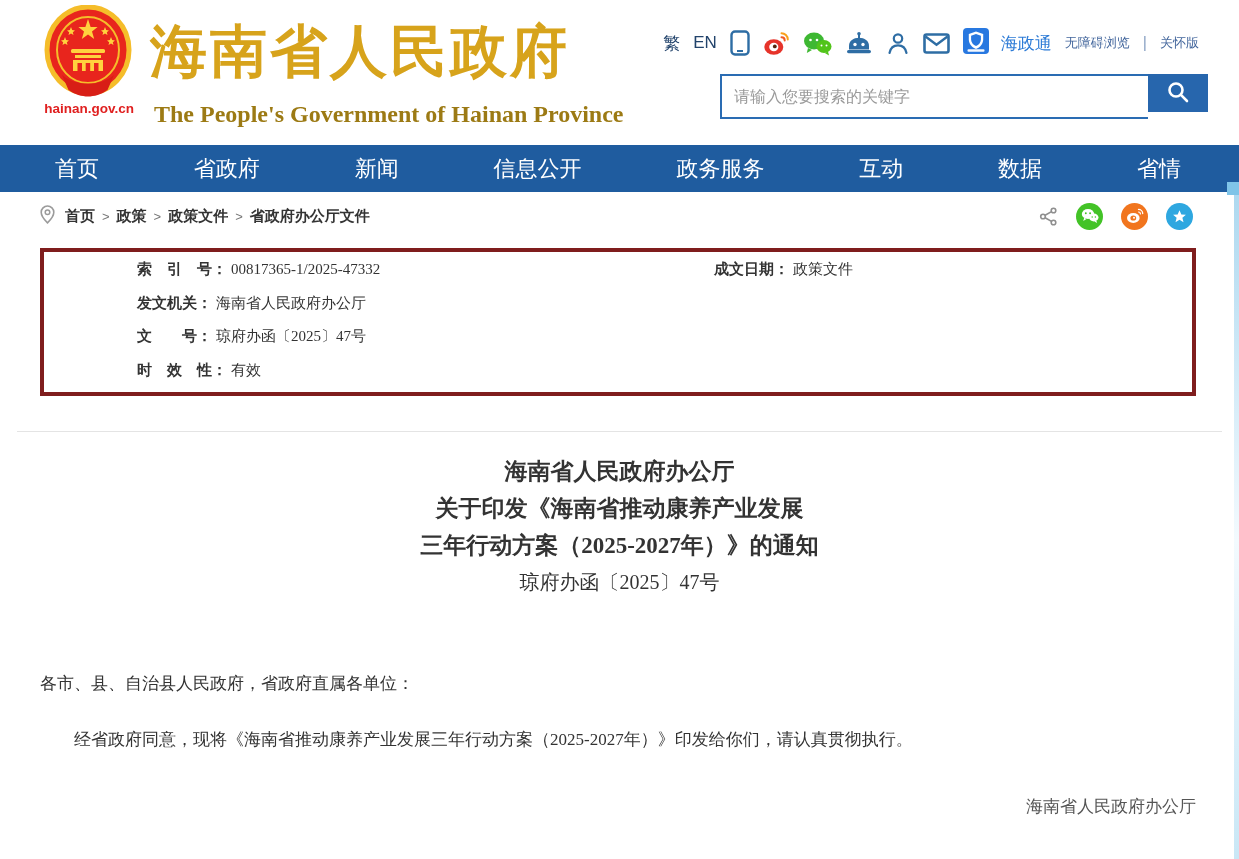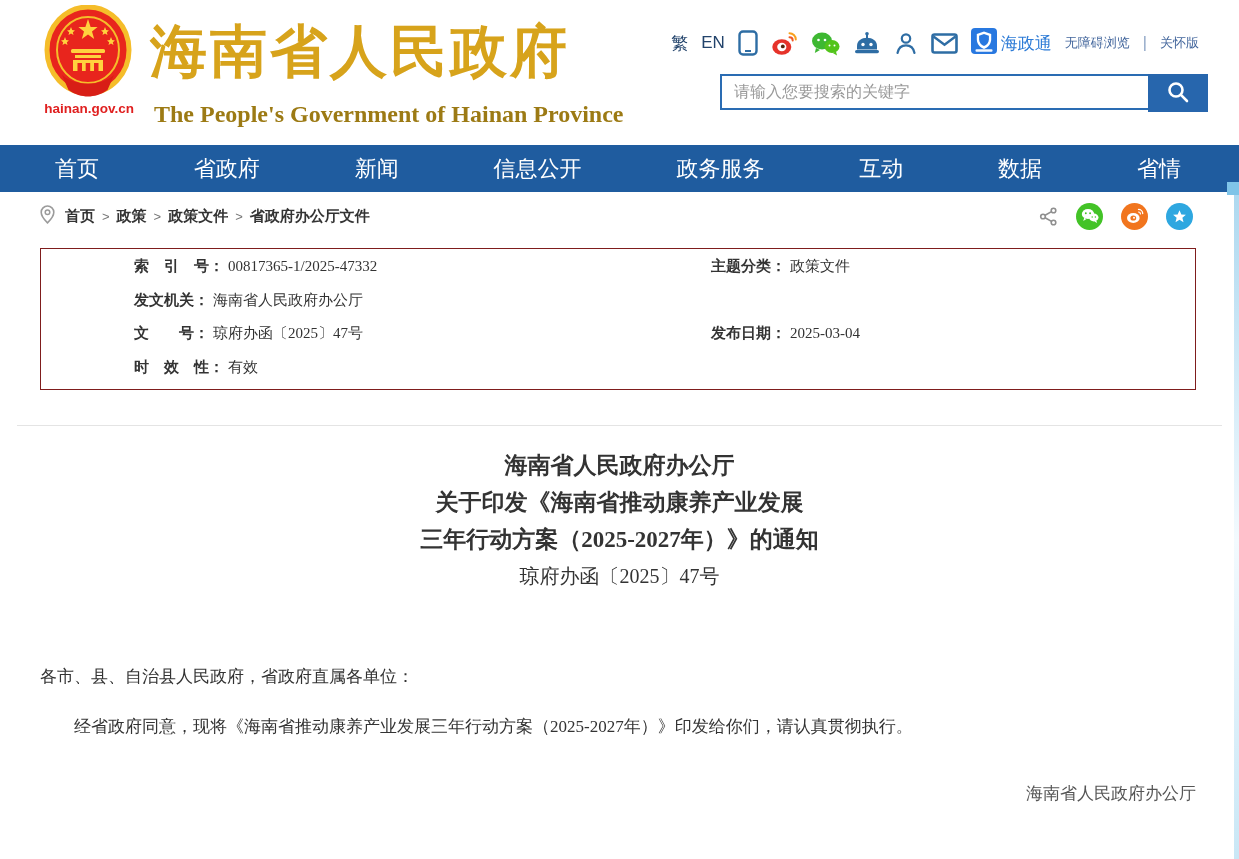--- a/index.html
+++ b/index.html
@@ -12,27 +12,27 @@
   .logo { position:absolute; left:30px; top:5px; width:104px; text-align:right; cursor:pointer; }
   .logo-domain { font-size:13.5px; font-weight:bold; color:var(--logo-red,#e02020); margin-top:-2px; }
   .site-title { position:absolute; left:150px; top:14px; font-size:57px; font-weight:bold;
                 color:var(--title-gold,#d7a31b); letter-spacing:3px; white-space:nowrap; }
   .site-subtitle { position:absolute; left:154px; top:101px; font-size:24px; font-weight:bold;
                    font-family:"Liberation Serif", serif; color:var(--subtitle-gold,#9c7a14); white-space:nowrap; }
 
   .top-links { position:absolute; right:40px; top:29px; display:flex; align-items:center; gap:13px; height:28px; }
   .tl-text { font-size:17px; color:#22436b; text-decoration:none; cursor:pointer; }
   .tl-icon { display:inline-flex; align-items:center; cursor:pointer; }
-  .hzt { display:inline-flex; align-items:center; gap:4px; cursor:pointer; }
+  .hzt { display:inline-flex; align-items:center; gap:12px; cursor:pointer; }
   .hzt-text { font-size:17px; color:var(--link-blue,#2d7bd6); text-decoration:none; }
   .access-text { font-size:13px; color:var(--access-blue,#44679d); text-decoration:none; cursor:pointer; }
   .tl-divider { font-size:16px; color:#8ba3c4; }
 
   .search-bar { position:absolute; left:720px; top:74px; width:488px; height:38px; display:flex; }
-  .search-bar input { flex:1; height:36px; border:2px solid var(--search-border,#2a6cb3); border-right:none;
+  .search-bar input { flex:1; height:45px; border:2px solid var(--search-border,#2a6cb3); border-right:none;
                       padding:0 12px; font-size:16px; color:#a16207; outline:none; font-family:inherit; }
   .search-bar input::placeholder { color:#9a9a9a; }
   .search-bar button { width:60px; height:38px; background:var(--search-blue,#2766ad); border:none; cursor:pointer;
                        display:flex; align-items:center; justify-content:center; }
 
   
   .main-nav { height:47px; background:var(--nav-blue,#1f5c9f); display:flex; align-items:center;
               justify-content:space-between; padding:0 58px 0 55px; }
   .main-nav a { color:#fff; font-size:22px; font-weight:500; text-decoration:none; cursor:pointer; white-space:nowrap; }
 
@@ -44,37 +44,37 @@
   .crumb-sep { font-weight:400; color:#777; font-size:13px; }
   .share-group { display:flex; align-items:center; gap:18px; }
   .share-plain { display:inline-flex; align-items:center; cursor:pointer; }
   .circle-btn { width:27px; height:27px; border-radius:50%; display:inline-flex; align-items:center;
                 justify-content:center; cursor:pointer; border:none; }
   .circle-wechat { background:var(--wechat-green,#43c327); }
   .circle-weibo { background:var(--weibo-orange,#f1751e); }
   .circle-qzone { background:var(--qzone-blue,#2ea7e0); }
 
   
-  .meta-panel { margin:8px 43px 0 40px; border:1px solid #7f1d1d; padding:1px 10px 5px 93px; }
+  .meta-panel { margin:8px 43px 0 40px; border:4px solid #7f1d1d; padding:1px 10px 5px 93px; }
   .meta-row { min-height:33.5px; display:grid; grid-template-columns:577px 1fr; align-items:center; }
   .meta-row.full { grid-template-columns:1fr; }
   .meta-cell { font-size:15px; color:#333; white-space:nowrap; }
   .meta-label { font-weight:bold; }
   .meta-value { font-family:"Liberation Serif", serif; margin-left:4px; }
 
   .separator { border:none; border-top:1px solid #e4e4e4; margin:35px 17px 0 17px; }
 
   
   .doc-title { text-align:center; margin-top:21px; font-family:"Liberation Serif", serif; font-weight:bold;
                font-size:23px; line-height:37px; color:#333; }
   .doc-number { text-align:center; font-family:"Liberation Serif", serif; font-size:20px; line-height:30px;
                 margin-top:3px; color:#333; }
-  .salutation { margin:73px 43px 0 40px; font-family:Liberation Mono, monospace; font-size:17px;
+  .salutation { margin:73px 43px 0 40px; font-family:Liberation Sans, sans-serif; font-size:17px;
                 line-height:27px; color:#333; }
-  .body-para { margin:22px 43px 0 40px; text-indent:2em; font-family:"Liberation Serif", serif;
+  .body-para { margin:29px 43px 0 40px; text-indent:2em; font-family:"Liberation Serif", serif;
                font-size:17px; line-height:27px; color:#333; }
   .signature { margin:42px 43px 0 0; text-align:right; font-family:"Liberation Serif", serif;
                font-size:17px; color:#555; }
 
   
   .scroll-track { position:absolute; right:0; top:195px; width:5px; height:664px;
                   background:linear-gradient(180deg,#aed9f0 0%,#f3fafe 52%,#c9e7f6 100%); }
   .scroll-thumb { position:absolute; right:0; top:182px; width:12px; height:13px; background:#7fc4e8; cursor:pointer; }
 </style>
 </head>
@@ -266,34 +266,31 @@
       </button>
     </div>
   </div>
 
   <section class="meta-panel">
     <div class="meta-row">
       <div class="meta-cell">
         <span class="meta-label">索　引　号：</span><span class="meta-value">00817365-1/2025-47332</span>
       </div>
       <div class="meta-cell">
-        <span class="meta-label">主题分类：</span><span class="meta-value">政策文件</span>
+        <span class="meta-label">成文日期：</span><span class="meta-value">政策文件</span>
       </div>
     </div>
     <div class="meta-row">
       <div class="meta-cell">
         <span class="meta-label">发文机关：</span><span class="meta-value">海南省人民政府办公厅</span>
       </div>
     </div>
     <div class="meta-row">
       <div class="meta-cell">
         <span class="meta-label">文　　号：</span><span class="meta-value">琼府办函〔2025〕47号</span>
-      </div>
-      <div class="meta-cell">
-        <span class="meta-label">发布日期：</span><span class="meta-value">2025-03-04</span>
       </div>
     </div>
     <div class="meta-row">
       <div class="meta-cell">
         <span class="meta-label">时　效　性：</span><span class="meta-value">有效</span>
       </div>
     </div>
   </section>
 
   <hr class="separator">

